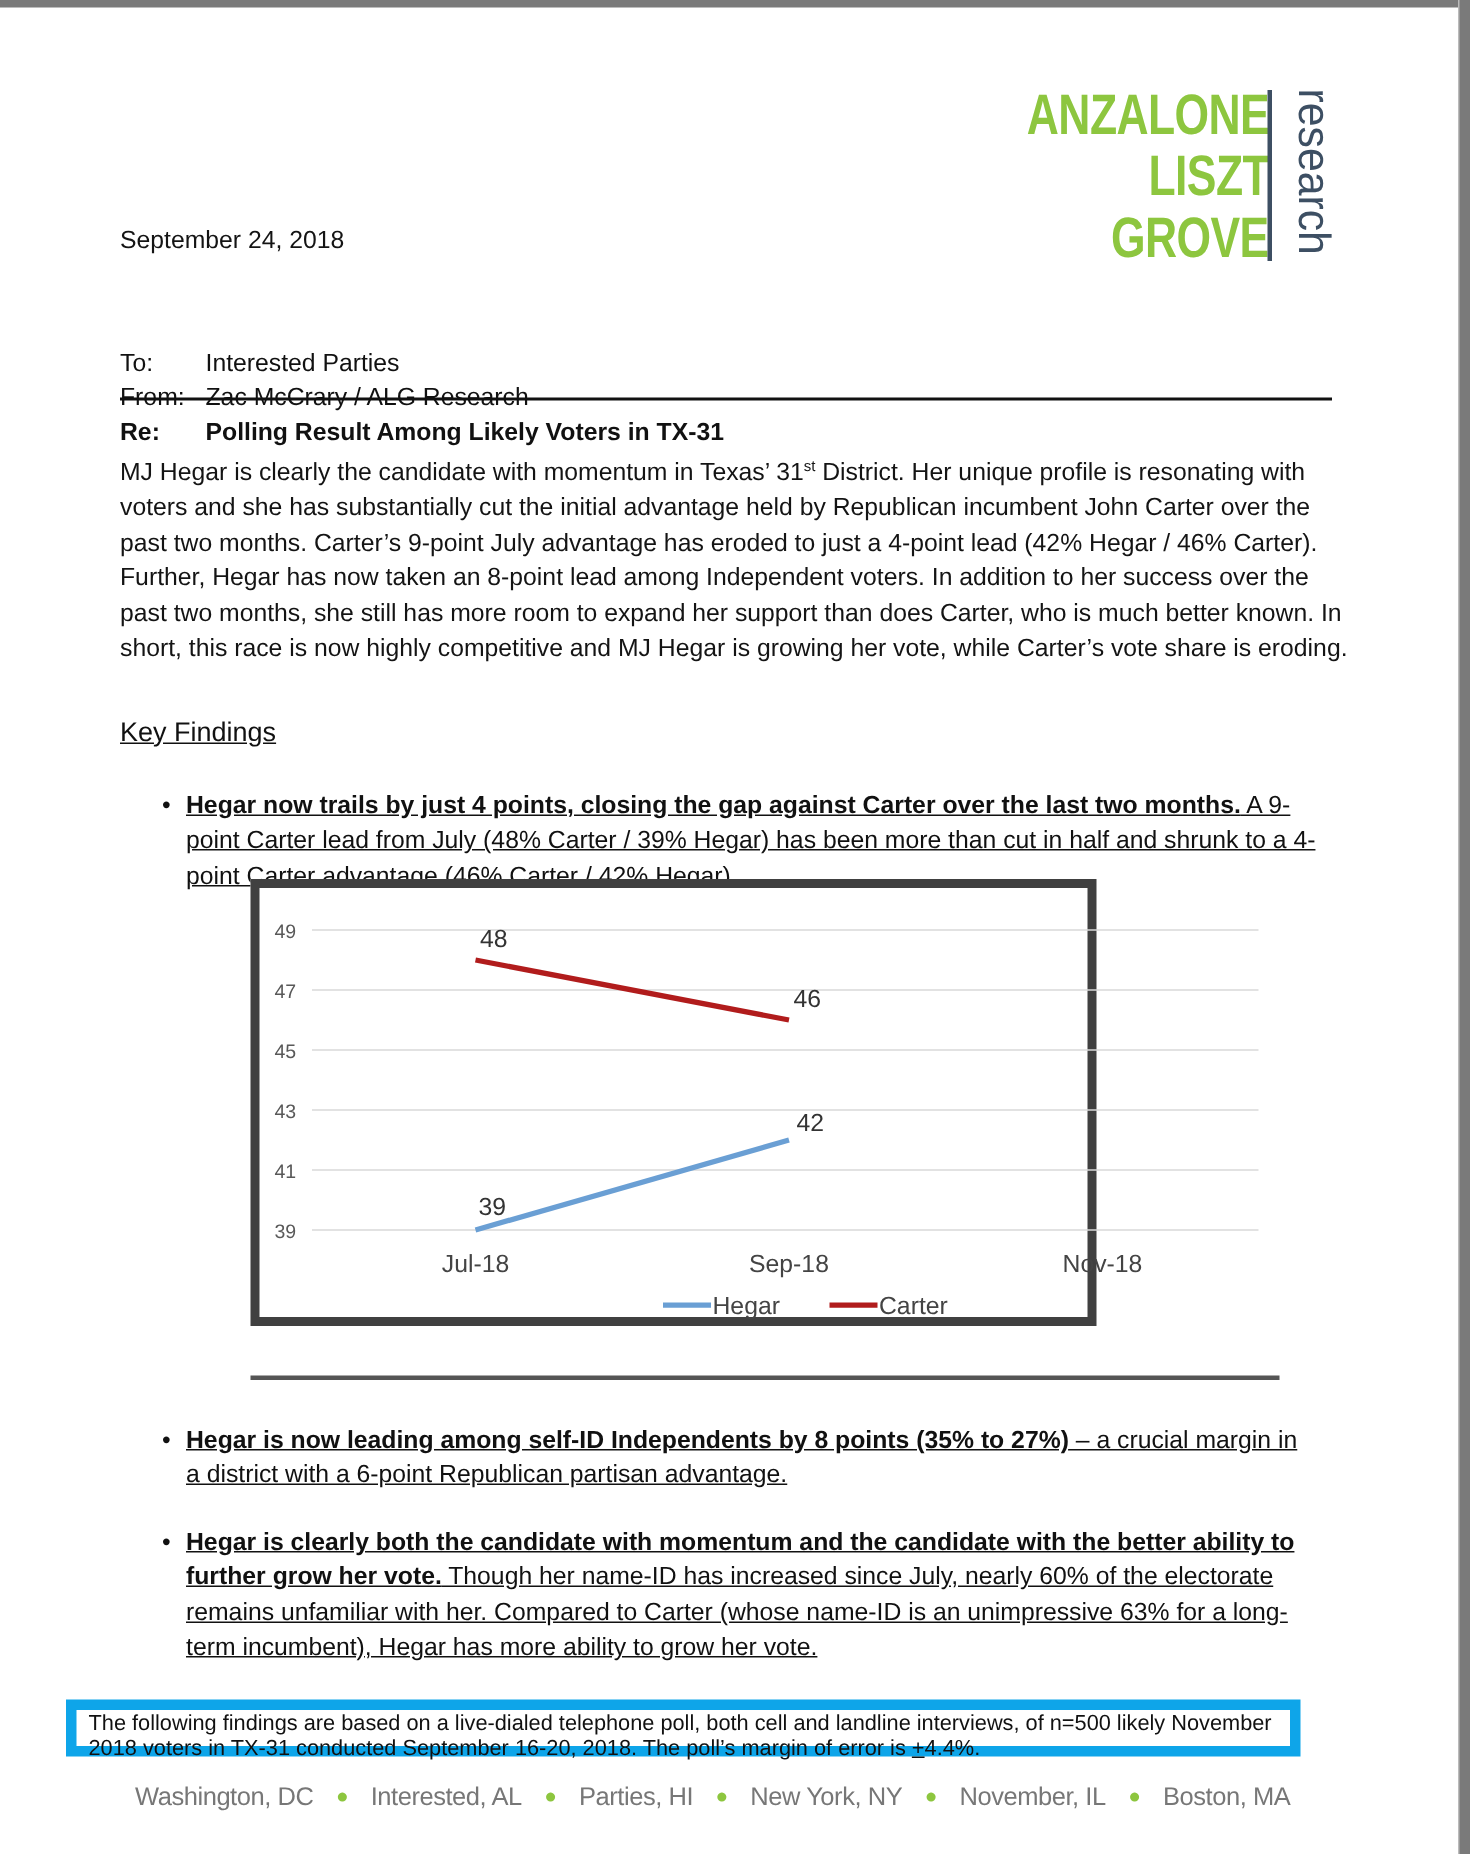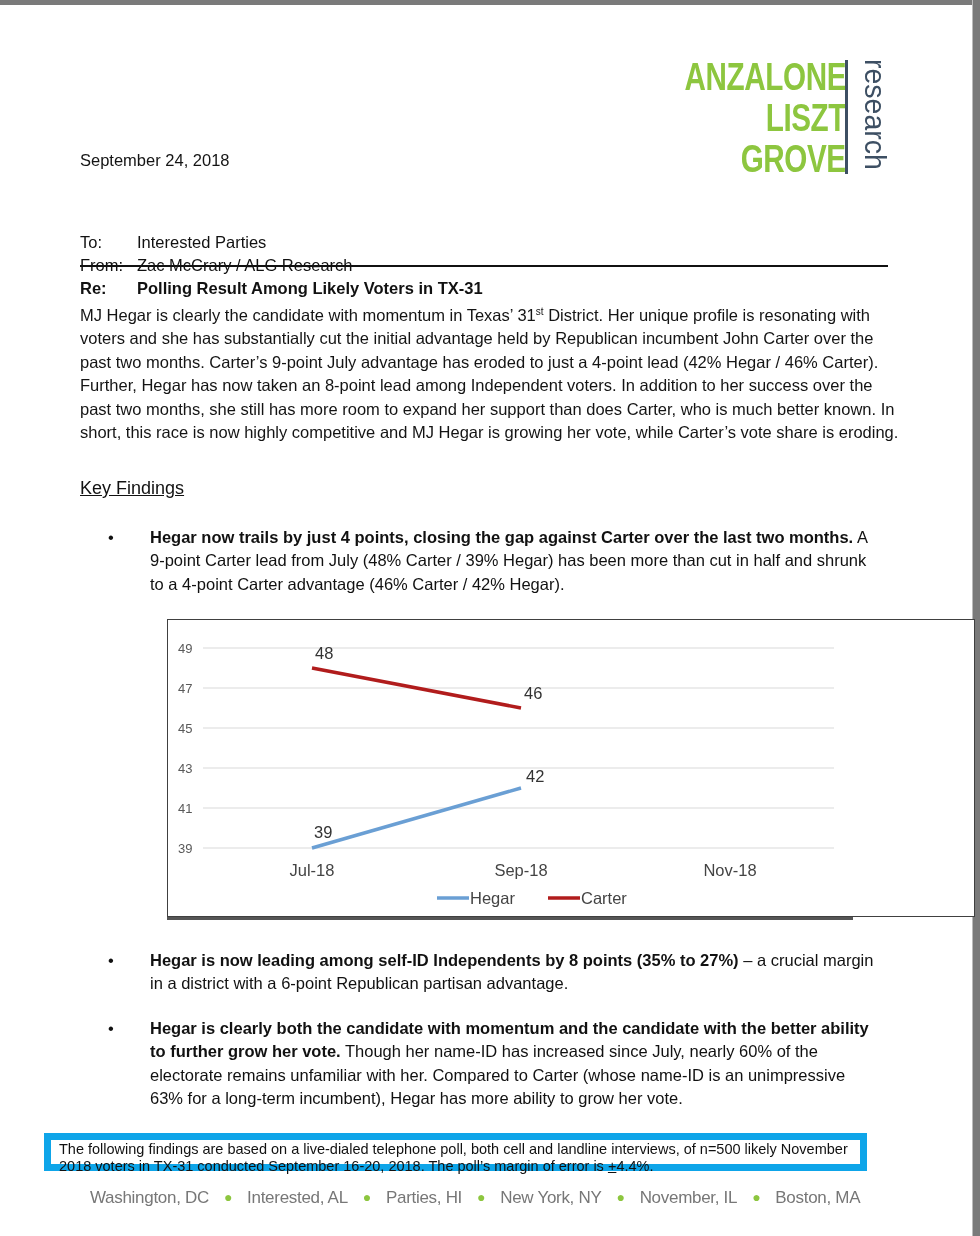--- a/index.html
+++ b/index.html
@@ -39,30 +39,30 @@
   .hdr-re { top: 241px; font-weight: bold; }
   .hdr-rule { position: absolute; left: 80px; top: 265px; width: 808px; height: 2px; background: #111; }
 
   .intro { left: 80px; top: 304px; width: 820px; }
   .intro sup { font-size: 10px; line-height: 0; vertical-align: 6px; }
 
   .section-title { position: absolute; left: 80px; top: 478px; font-size: 18px; font-weight: normal; text-decoration: underline; }
 
   .bullet { position: absolute; left: 108px; width: 770px; font-size: 16.5px; line-height: 23.4px; }
   .bullet .dot { position: absolute; left: 0; top: 0; }
-  .bullet .body { margin-left: 42px; }
+  .bullet .body { margin-left: 16px; text-decoration: underline; }
   .bullet b { font-weight: bold; }
   .b1 { top: 526px; }
   .b2 { top: 949px; }
   .b3 { top: 1017px; }
 
   
   .chart {
-    position: absolute; left: 167px; top: 619px; width: 808px; height: 298px;
-    border: 1px solid #404040; box-sizing: border-box; background: #fff;
+    position: absolute; left: 167px; top: 586px; width: 564px; height: 298px;
+    border: 6px solid #404040; box-sizing: border-box; background: #fff;
   }
   .chart-shadow { position: absolute; left: 167px; top: 917px; width: 686px; height: 3px; background: #555; }
   .chart svg { position: absolute; left: 0; top: 0; }
   .chart .ytick { font-size: 13px; fill: #595959; font-family: "Liberation Sans", sans-serif; }
   .chart .xtick { font-size: 16.5px; fill: #444; font-family: "Liberation Sans", sans-serif; }
   .chart .dlabel { font-size: 16.5px; fill: #333; font-family: "Liberation Sans", sans-serif; }
   .chart .leg { font-size: 16.5px; fill: #444; font-family: "Liberation Sans", sans-serif; }
 
   .disclaimer {
     position: absolute; left: 44px; top: 1133px; width: 823px; height: 38px;

